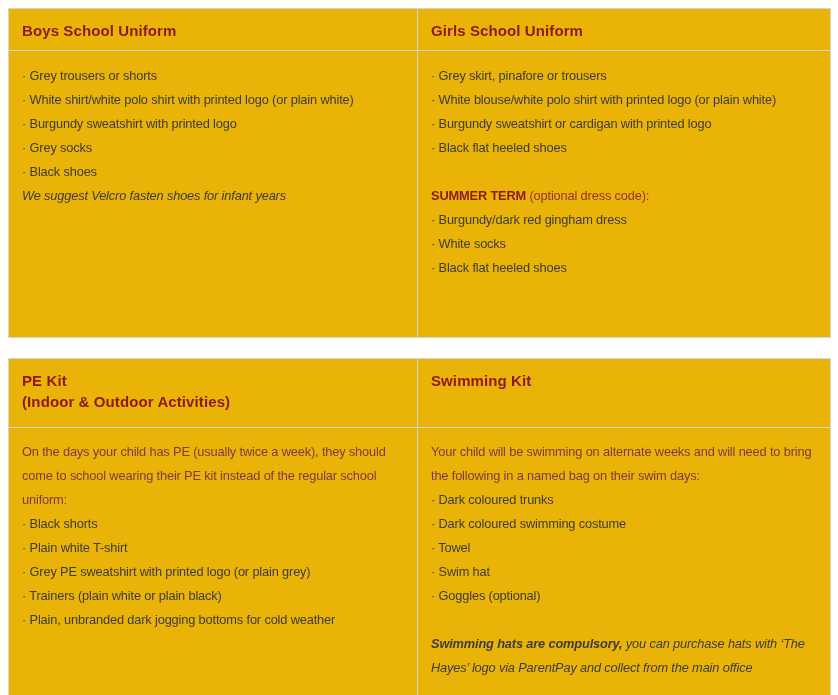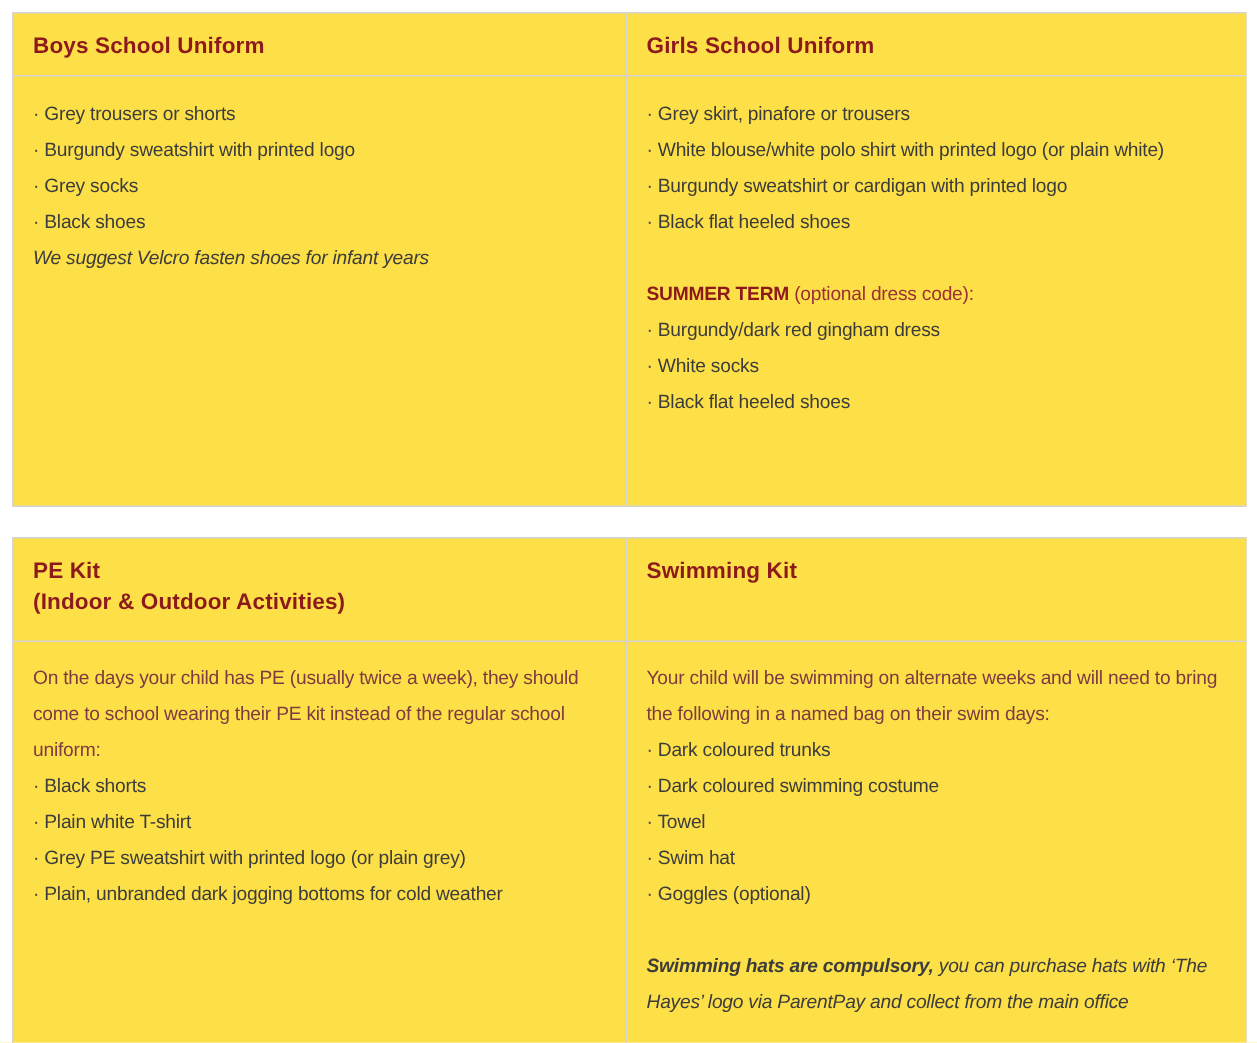--- a/index.html
+++ b/index.html
@@ -10,21 +10,21 @@
     overflow: hidden;
   }
   .tbl {
     position: absolute;
     left: 8px;
     width: 823px;
     box-sizing: border-box;
     border: 1px solid var(--border_gray, #d4d4d4);
     display: grid;
     grid-template-columns: 409px 1fr;
-    background: #fde047;
+    background: #eab308;
   }
   #uniform-table { top: 8px; height: 330px; grid-template-rows: 42px 1fr; }
   #kit-table     { top: 358px; height: 385px; grid-template-rows: 69px 1fr; }
   .cell { box-sizing: border-box; padding: 11px 13px 10px 13px; overflow: visible; }
   .col1 { border-right: 1px solid var(--border_gray, #d4d4d4); }
   .hdr {
     border-bottom: 1px solid var(--border_gray, #d4d4d4);
     color: var(--header_red, #8c1a1c);
     font-weight: bold;
     font-size: 15px;
@@ -51,20 +51,21 @@
 </style>
 </head>
 <body>
 
 <section class="tbl" id="uniform-table">
   <div class="cell hdr col1">Boys School Uniform</div>
   <div class="cell hdr">Girls School Uniform</div>
 
   <div class="cell bodycell col1">
     <div class="item">· Grey trousers or shorts</div>
+    <div class="item">· White shirt/white polo shirt with printed logo (or plain white)</div>
     <div class="item">· Burgundy sweatshirt with printed logo</div>
     <div class="item">· Grey socks</div>
     <div class="item">· Black shoes</div>
     <div class="item note-italic">We suggest Velcro fasten shoes for infant years</div>
   </div>
 
   <div class="cell bodycell">
     <div class="item">· Grey skirt, pinafore or trousers</div>
     <div class="item">· White blouse/white polo shirt with printed logo (or plain white)</div>
     <div class="item">· Burgundy sweatshirt or cardigan with printed logo</div>
@@ -81,20 +82,21 @@
 <section class="tbl" id="kit-table">
   <div class="cell hdr col1">PE Kit
 (Indoor &amp; Outdoor Activities)</div>
   <div class="cell hdr">Swimming Kit</div>
 
   <div class="cell bodycell col1">
     <p class="intro">On the days your child has PE (usually twice a week), they should come to school wearing their PE kit instead of the regular school uniform:</p>
     <div class="item">· Black shorts</div>
     <div class="item">· Plain white T-shirt</div>
     <div class="item">· Grey PE sweatshirt with printed logo (or plain grey)</div>
+    <div class="item">· Trainers (plain white or plain black)</div>
     <div class="item">· Plain, unbranded dark jogging bottoms for cold weather</div>
   </div>
 
   <div class="cell bodycell">
     <p class="intro">Your child will be swimming on alternate weeks and will need to bring the following in a named bag on their swim days:</p>
     <div class="item">· Dark coloured trunks</div>
     <div class="item">· Dark coloured swimming costume</div>
     <div class="item">· Towel</div>
     <div class="item">· Swim hat</div>
     <div class="item">· Goggles (optional)</div>

